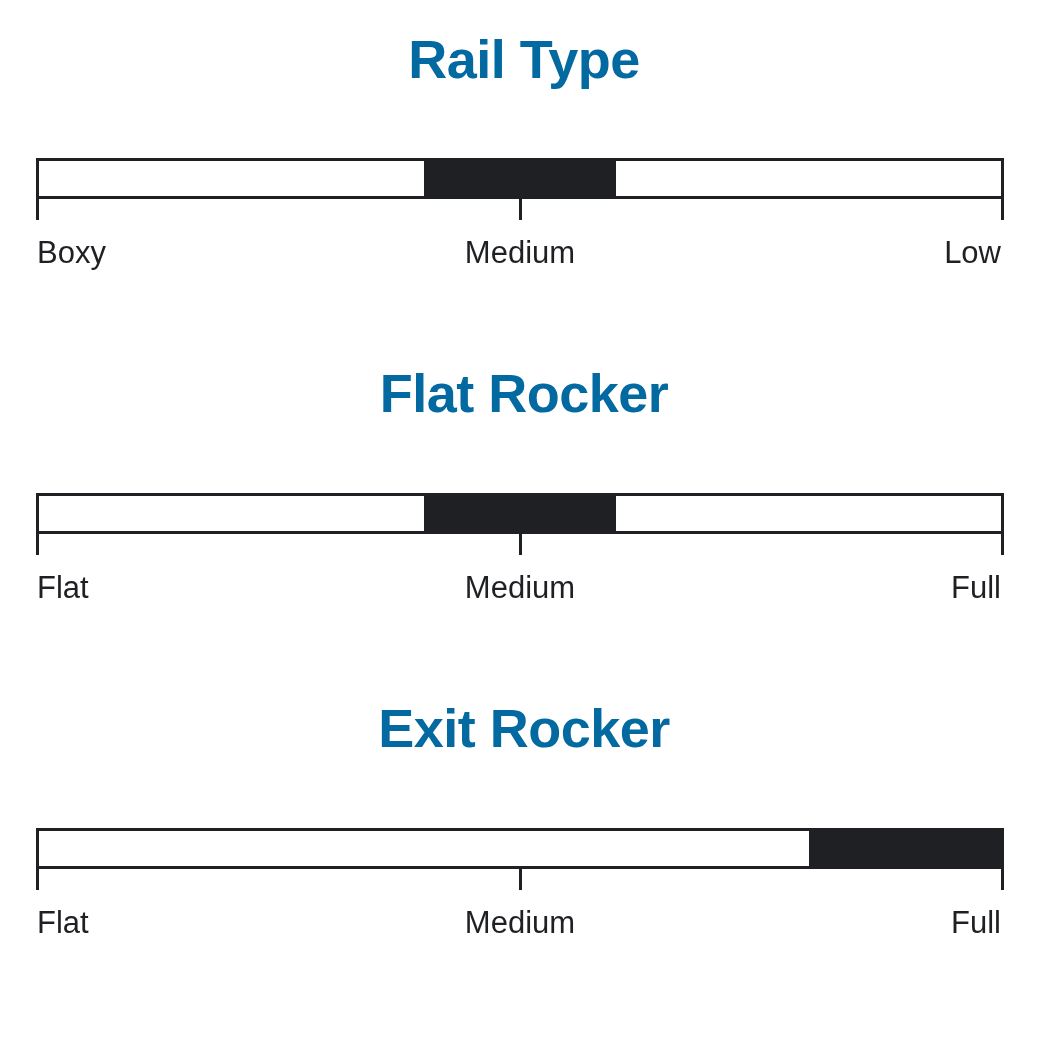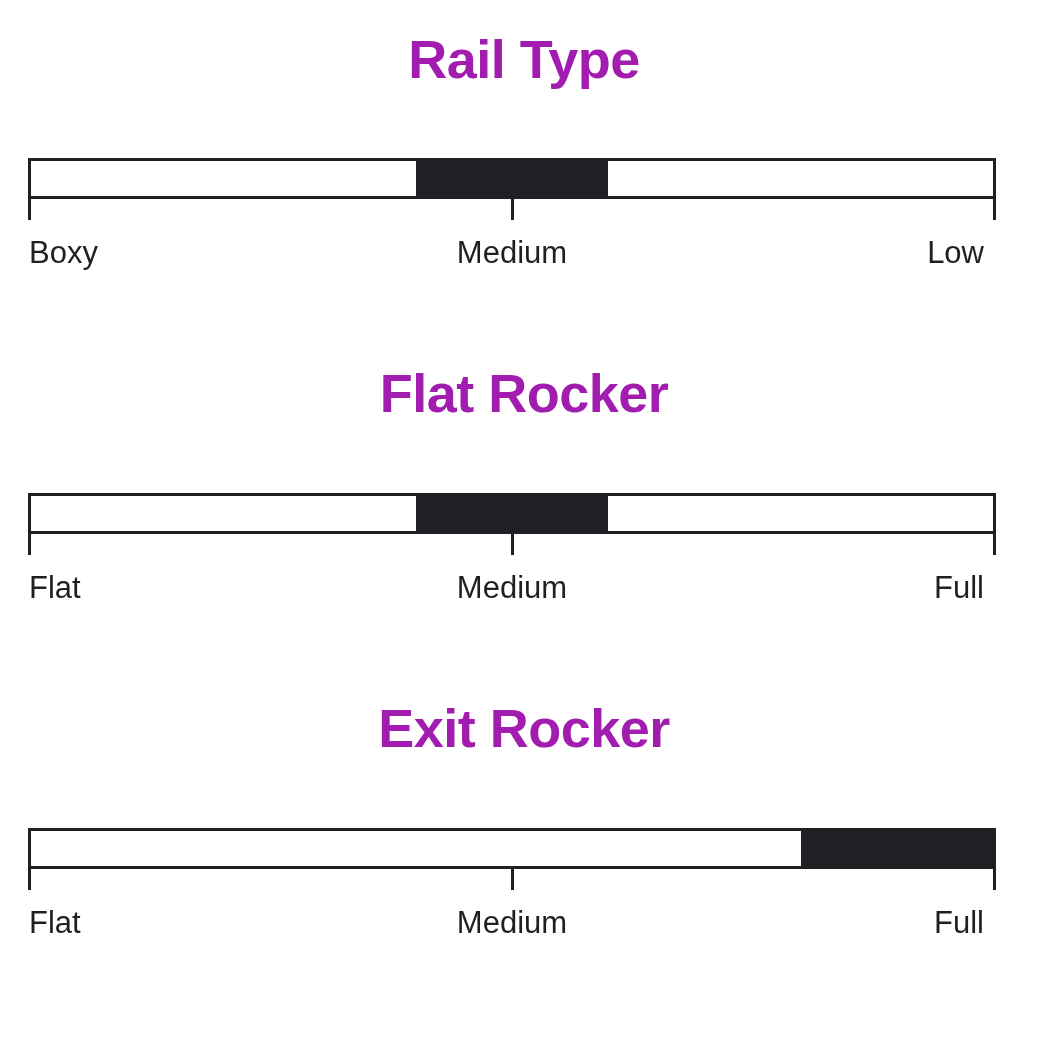--- a/index.html
+++ b/index.html
@@ -20,30 +20,30 @@
     position: absolute;
     left: 0;
     width: 1048px;
   }
 
   .gauge-title {
     text-align: center;
     font-size: 54px;
     font-weight: bold;
     letter-spacing: -0.5px;
-    color: #a21caf;
+    color: #0369a1;
     line-height: 1;
     margin: 0;
     padding: 0;
     width: 1048px;
   }
 
   .gauge-axis {
     position: relative;
-    margin-left: 28px;
+    margin-left: 36px;
     width: 968px;
   }
 
   .gauge-track {
     position: relative;
     height: 41px;
     box-sizing: border-box;
     border: 3px solid #1f2023;
     background: #ffffff;
   }
@@ -82,21 +82,21 @@
     position: absolute;
     top: 0;
     font-size: 31px;
     font-weight: normal;
     color: #1f2023;
     line-height: 34px;
     white-space: nowrap;
   }
   .axis-label.left   { left: 1px; }
   .axis-label.center { left: 50%; transform: translateX(-50%); }
-  .axis-label.right  { right: 12px; }
+  .axis-label.right  { right: 3px; }
 
   
   #block-0 { top: 32px; }
   #block-0 .gauge-title { margin-bottom: 72px; }
   #block-1 { top: 366px; }
   #block-1 .gauge-title { margin-bottom: 73px; }
   #block-2 { top: 701px; }
   #block-2 .gauge-title { margin-bottom: 73px; }
 </style>
 </head>

